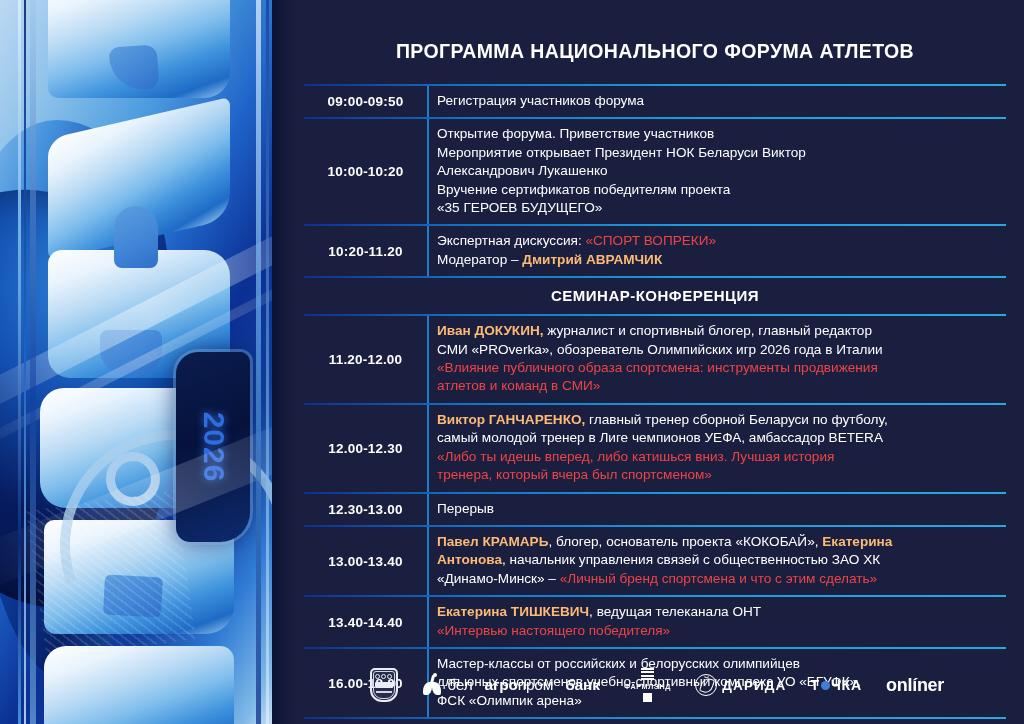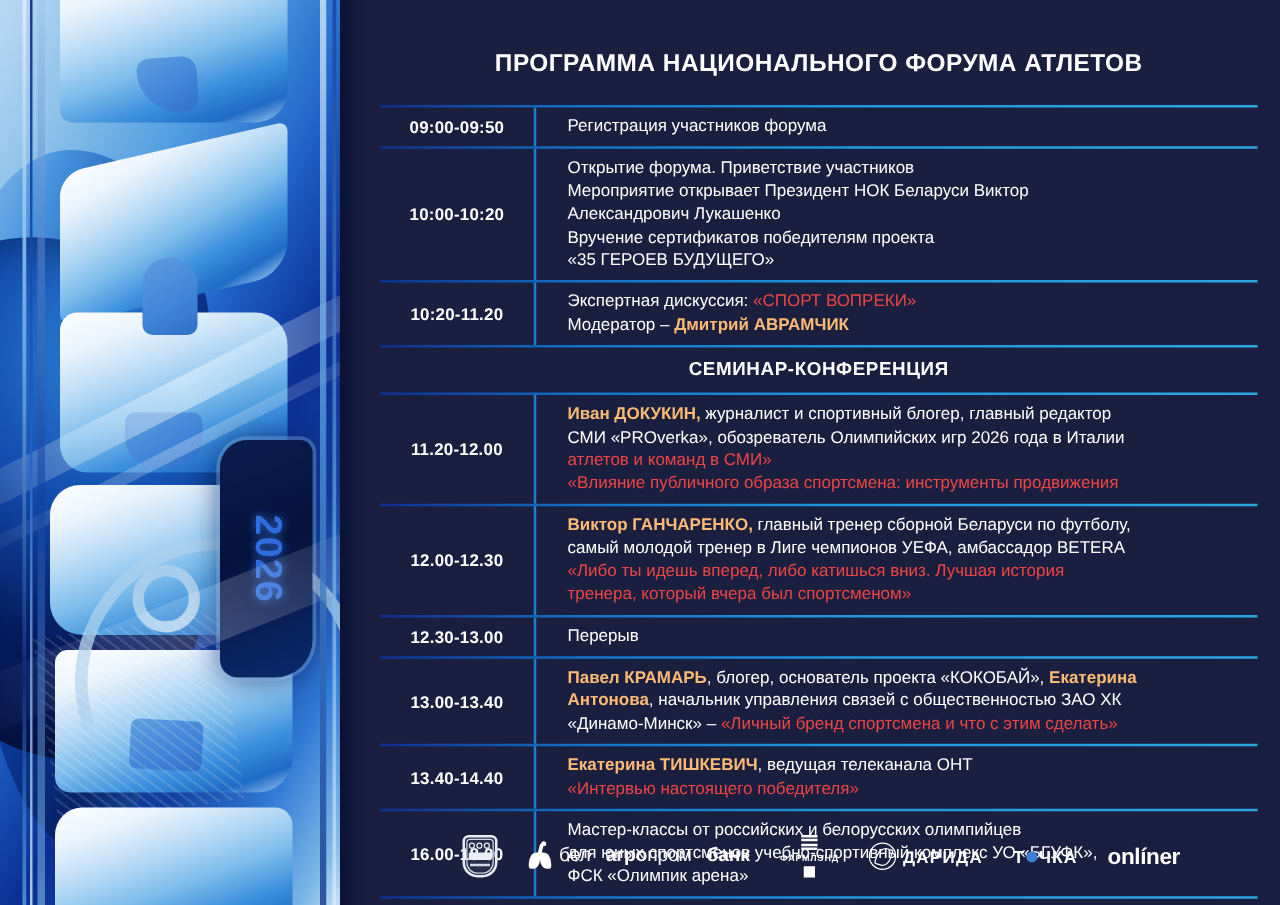--- a/index.html
+++ b/index.html
@@ -124,21 +124,21 @@
   .row{ display:flex; position:relative; }
   .row .time{
     width:123px; flex:0 0 123px;
     display:flex; align-items:center; justify-content:center;
     color:#ffffff; font-weight:bold; font-size:13.5px; letter-spacing:.2px;
     padding:6px 4px;
   }
   .row .desc{
     flex:1 1 auto;
     padding:6px 6px 7px 10px;
-    color:#ffffff; font-size:13.6px; line-height:18.4px;margin-left:17px;
+    color:#ffffff; font-size:13.6px; line-height:18.4px;
   }
   
   .row.split::before{
     content:""; position:absolute; left:123px; top:0; bottom:0;
     width:2px; background:#1f7ecb;
   }
   .row.section{
     justify-content:center; padding:9px 0 10px;
   }
   .row.section .section-label{
@@ -305,22 +305,22 @@
       <div class="rule"></div>
       <div class="row section">
         <div class="section-label">СЕМИНАР-КОНФЕРЕНЦИЯ</div>
       </div>
       <div class="rule"></div>
       <div class="row split">
         <div class="time">11.20-12.00</div>
         <div class="desc">
           <span class="ln"><b class="nm">Иван ДОКУКИН,</b><span> журналист и спортивный блогер, главный редактор</span></span>
           <span class="ln"><span>СМИ «PROverka», обозреватель Олимпийских игр 2026 года в Италии</span></span>
+          <span class="ln"><span class="q">«Влияние публичного образа спортсмена: инструменты продвижения</span></span>
           <span class="ln"><span class="q">атлетов и команд в СМИ»</span></span>
-          <span class="ln"><span class="q">«Влияние публичного образа спортсмена: инструменты продвижения</span></span>
         </div>
       </div>
       <div class="rule"></div>
       <div class="row split">
         <div class="time">12.00-12.30</div>
         <div class="desc">
           <span class="ln"><b class="nm">Виктор ГАНЧАРЕНКО,</b><span> главный тренер сборной Беларуси по футболу,</span></span>
           <span class="ln"><span>самый молодой тренер в Лиге чемпионов УЕФА, амбассадор BETERA</span></span>
           <span class="ln"><span class="q">«Либо ты идешь вперед, либо катишься вниз. Лучшая история</span></span>
           <span class="ln"><span class="q">тренера, который вчера был спортсменом»</span></span>

